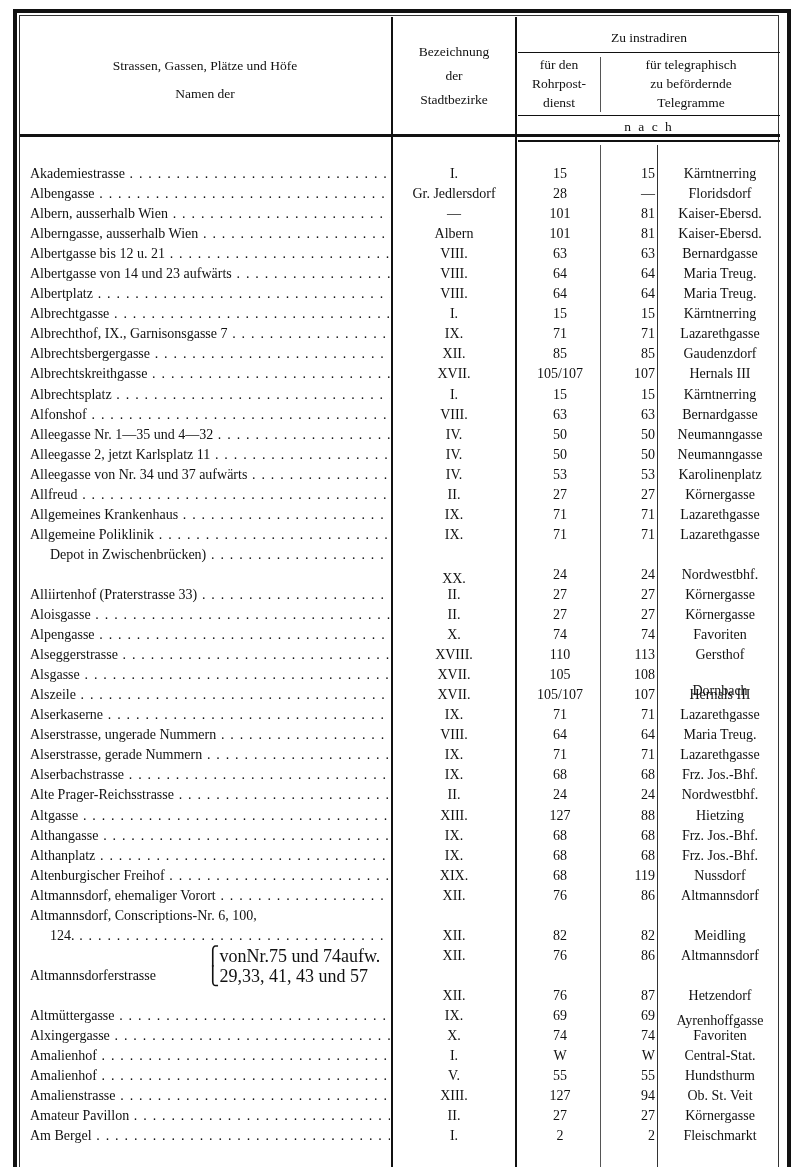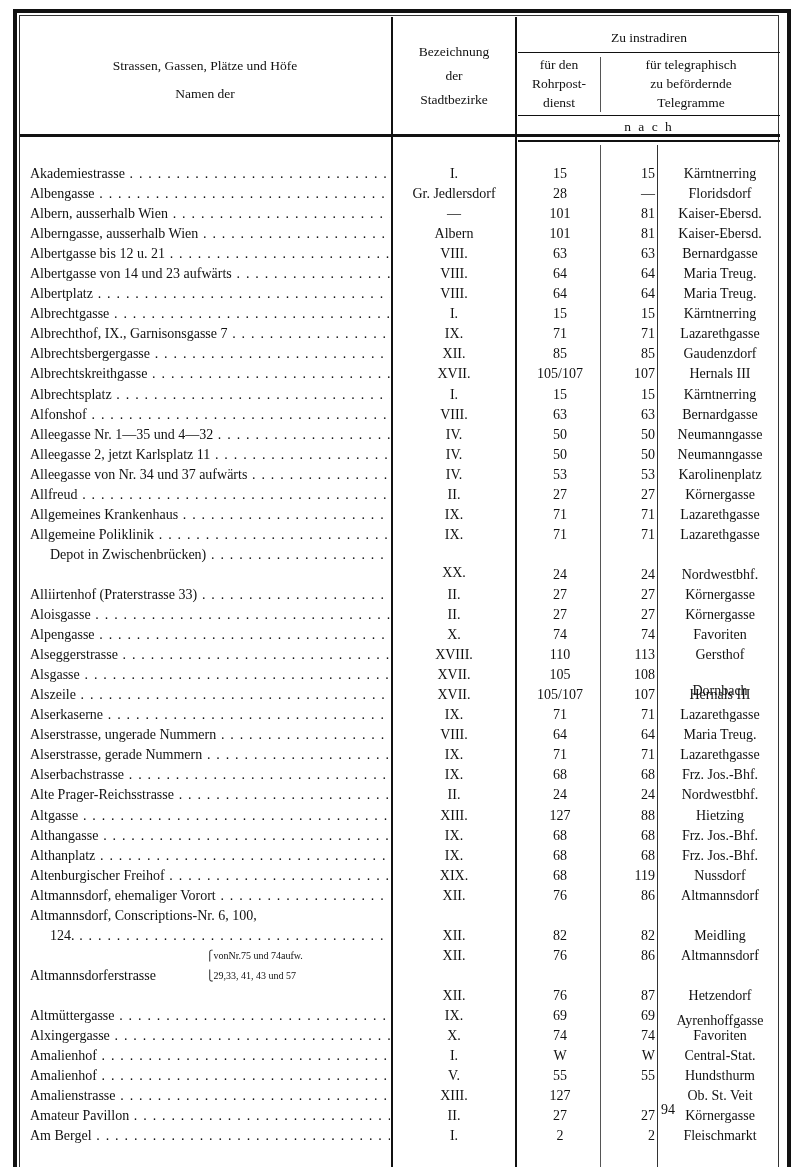--- a/index.html
+++ b/index.html
@@ -16,21 +16,21 @@
   .row { position:relative; height:20.05px; font-size:14px; line-height:20px; font-family:"Liberation Serif",serif; }
   .row.tall { height:40.1px; }
   .row.tall3 { height:60.15px; }
   .c-name { position:absolute; left:30px; width:360px; white-space:nowrap; overflow:hidden; }
   .c-name .dots { letter-spacing:1.2px; }
   .c-dist { position:absolute; left:394px; width:120px; text-align:center; }
   .c-rohr { position:absolute; left:518px; width:84px; text-align:center; }
   .c-num { position:absolute; left:602px; width:53px; text-align:right; }
   .c-dest { position:absolute; left:659px; width:122px; text-align:center; white-space:nowrap; }
   .name-line2 { padding-left:20px; }
-  .brace-wrap { position:absolute; left:206px; width:190px; font-size:10px; line-height:20px; white-space:nowrap; }
+  .brace-wrap { position:absolute; left:206px; width:190px; font-size:18px; line-height:20px; white-space:nowrap; }
 </style>
 </head>
 <body>
 
 <div class="frame"></div>
 <div class="frame-inner"></div>
 
 <div class="vline" style="left:391px; top:17px; width:2px; height:1150px;"></div>
 <div class="vline" style="left:515px; top:17px; width:2px; height:1150px;"></div>
 <div class="vline" style="left:600px; top:57px; width:1px; height:55px; background:#555;"></div>
@@ -195,21 +195,21 @@
       <div class="c-name"><span>Allgemeine Poliklinik</span><span class="dots"> . . . . . . . . . . . . . . . . . . . . . . . . . . . . . . . . . . . . . . . . . . . . . . . . . . . .</span></div>
       <div class="c-dist" style="top: 0px;">IX.</div>
       <div class="c-rohr" style="top: 0px;">71</div>
       <div class="c-num" style="top: 0px;">71</div>
       <div class="c-dest" style="top: 0px;">Lazarethgasse</div>
     </div>
     <div class="row tall">
       <div class="c-name">
         <div class="name-line2"><span>Depot in Zwischenbrücken)</span><span class="dots"> . . . . . . . . . . . . . . . . . . . . . . . . . . . . . . . . . . . . . . . . . . . . . . . . . . . .</span></div>
       </div>
-      <div class="c-dist" style="top: 18px;">XX.</div>
+      <div class="c-dist" style="top: 24px;">XX.</div>
       <div class="c-rohr" style="top: 20px;">24</div>
       <div class="c-num" style="top: 20px;">24</div>
       <div class="c-dest" style="top: 20px;">Nordwestbhf.</div>
     </div>
     <div class="row">
       <div class="c-name"><span>Alliirtenhof (Praterstrasse 33)</span><span class="dots"> . . . . . . . . . . . . . . . . . . . . . . . . . . . . . . . . . . . . . . . . . . . . . . . . . . . .</span></div>
       <div class="c-dist" style="top: 0px;">II.</div>
       <div class="c-rohr" style="top: 0px;">27</div>
       <div class="c-num" style="top: 0px;">27</div>
       <div class="c-dest" style="top: 0px;">Körnergasse</div>
@@ -369,21 +369,21 @@
       <div class="c-name"><span>Amalienhof</span><span class="dots"> . . . . . . . . . . . . . . . . . . . . . . . . . . . . . . . . . . . . . . . . . . . . . . . . . . . .</span></div>
       <div class="c-dist" style="top: 0px;">V.</div>
       <div class="c-rohr" style="top: 0px;">55</div>
       <div class="c-num" style="top: 0px;">55</div>
       <div class="c-dest" style="top: 0px;">Hundsthurm</div>
     </div>
     <div class="row">
       <div class="c-name"><span>Amalienstrasse</span><span class="dots"> . . . . . . . . . . . . . . . . . . . . . . . . . . . . . . . . . . . . . . . . . . . . . . . . . . . .</span></div>
       <div class="c-dist" style="top: 0px;">XIII.</div>
       <div class="c-rohr" style="top: 0px;">127</div>
-      <div class="c-num" style="top: 14px; margin-left: 20px;">94</div>
+      <div class="c-num" style="top: 0px;">94</div>
       <div class="c-dest" style="top: 0px;">Ob. St. Veit</div>
     </div>
     <div class="row">
       <div class="c-name"><span>Amateur Pavillon</span><span class="dots"> . . . . . . . . . . . . . . . . . . . . . . . . . . . . . . . . . . . . . . . . . . . . . . . . . . . .</span></div>
       <div class="c-dist" style="top: 0px;">II.</div>
       <div class="c-rohr" style="top: 0px;">27</div>
       <div class="c-num" style="top: 0px;">27</div>
       <div class="c-dest" style="top: 0px;">Körnergasse</div>
     </div>
     <div class="row">

